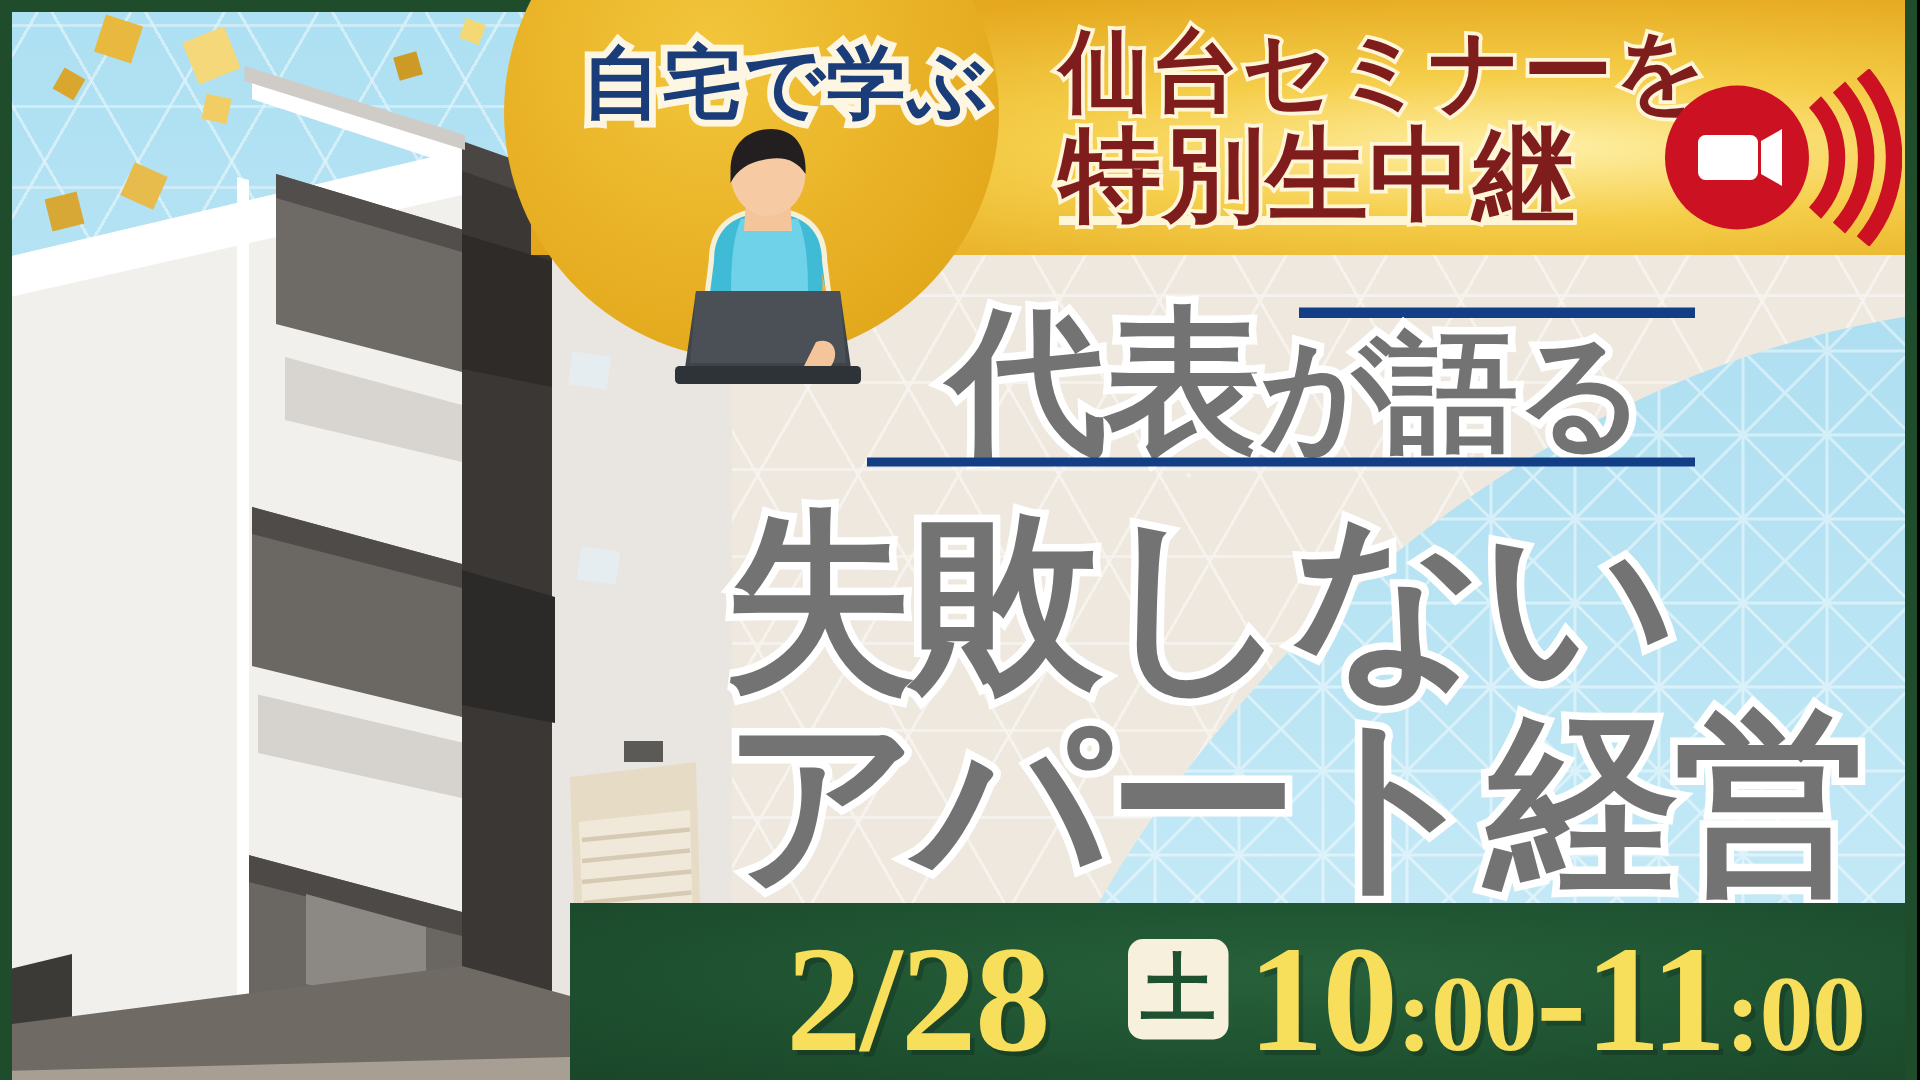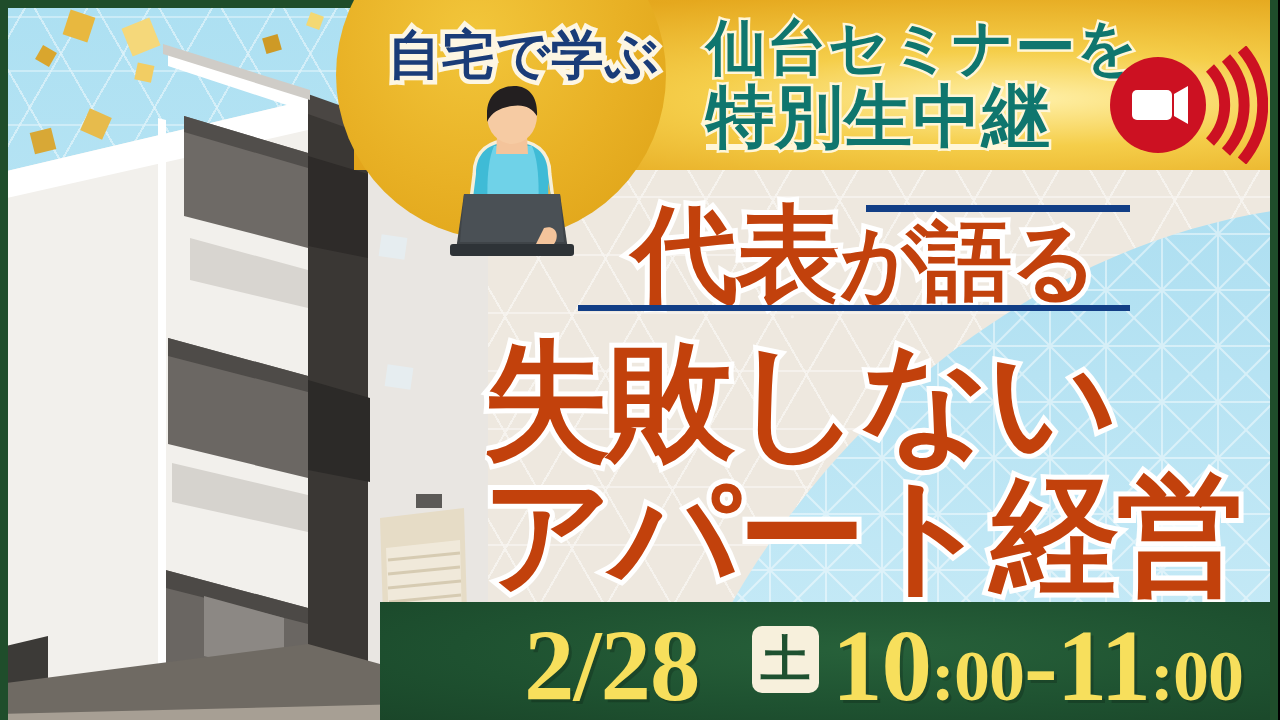--- a/index.html
+++ b/index.html
@@ -69,29 +69,29 @@
     position:absolute;left:374px;top:20px;width:300px;text-align:center;
     font-family:"DejaVu Sans","Liberation Sans",sans-serif;
     font-weight:700;font-size:53px;letter-spacing:1px;color:#1A3C78;
     -webkit-text-stroke:9px #FDF6E3;paint-order:stroke fill;
     text-shadow:0 0 2px #FDF6E3;
     white-space:nowrap;
   }
   .t-red{
     position:absolute;left:706px;
     font-family:"Liberation Serif","DejaVu Serif",serif;
-    font-weight:700;color:#0f766e;white-space:nowrap;
+    font-weight:700;color:#7f1d1d;white-space:nowrap;
     -webkit-text-stroke:5px #FFF6D8;paint-order:stroke fill;
     letter-spacing:1px;
   }
   .t-red1{top:8px;font-size:60px;}
   .t-red2{top:72px;font-size:68px;text-decoration:underline;}
 
   .title{
-    position:absolute;color:#c2410c;font-weight:700;white-space:nowrap;
+    position:absolute;color:#737373;font-weight:700;white-space:nowrap;
     font-family:"Liberation Serif","DejaVu Serif",serif;
     -webkit-text-stroke:10px #FFFFFF;paint-order:stroke fill;
   }
   .t-l1{left:632px;top:184px;font-size:106px;letter-spacing:-2px;}
   .t-l1 .sm{font-size:86px;}
   .t-l2{left:482px;top:316px;font-size:128px;letter-spacing:-3px;}
   .t-l3{left:482px;top:450px;font-size:128px;letter-spacing:-3px;}
 
   .rule-top{position:absolute;left:866px;top:205px;width:264px;height:7px;background:#123E86;}
   .rule-mid{position:absolute;left:578px;top:305px;width:552px;height:6px;background:#123E86;}

